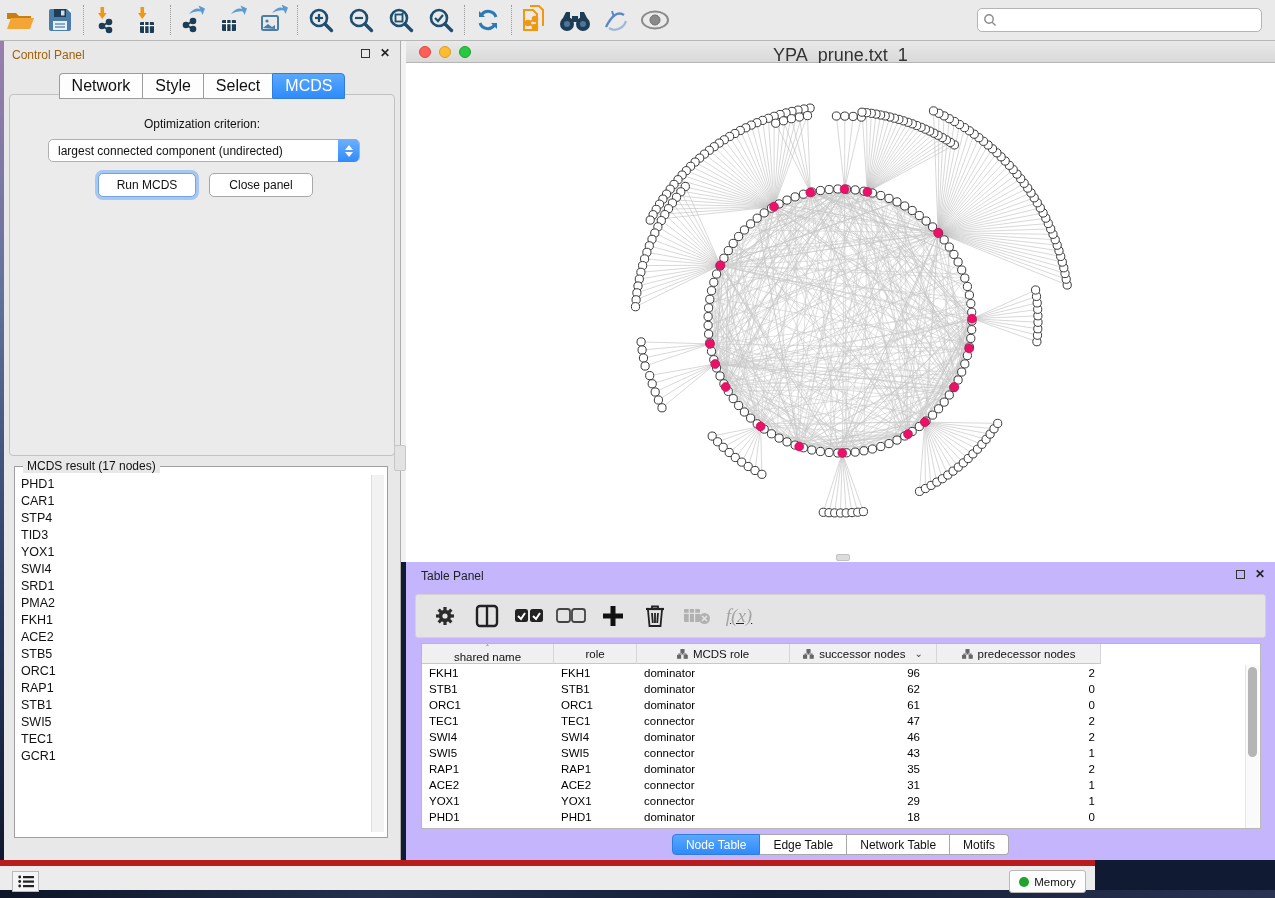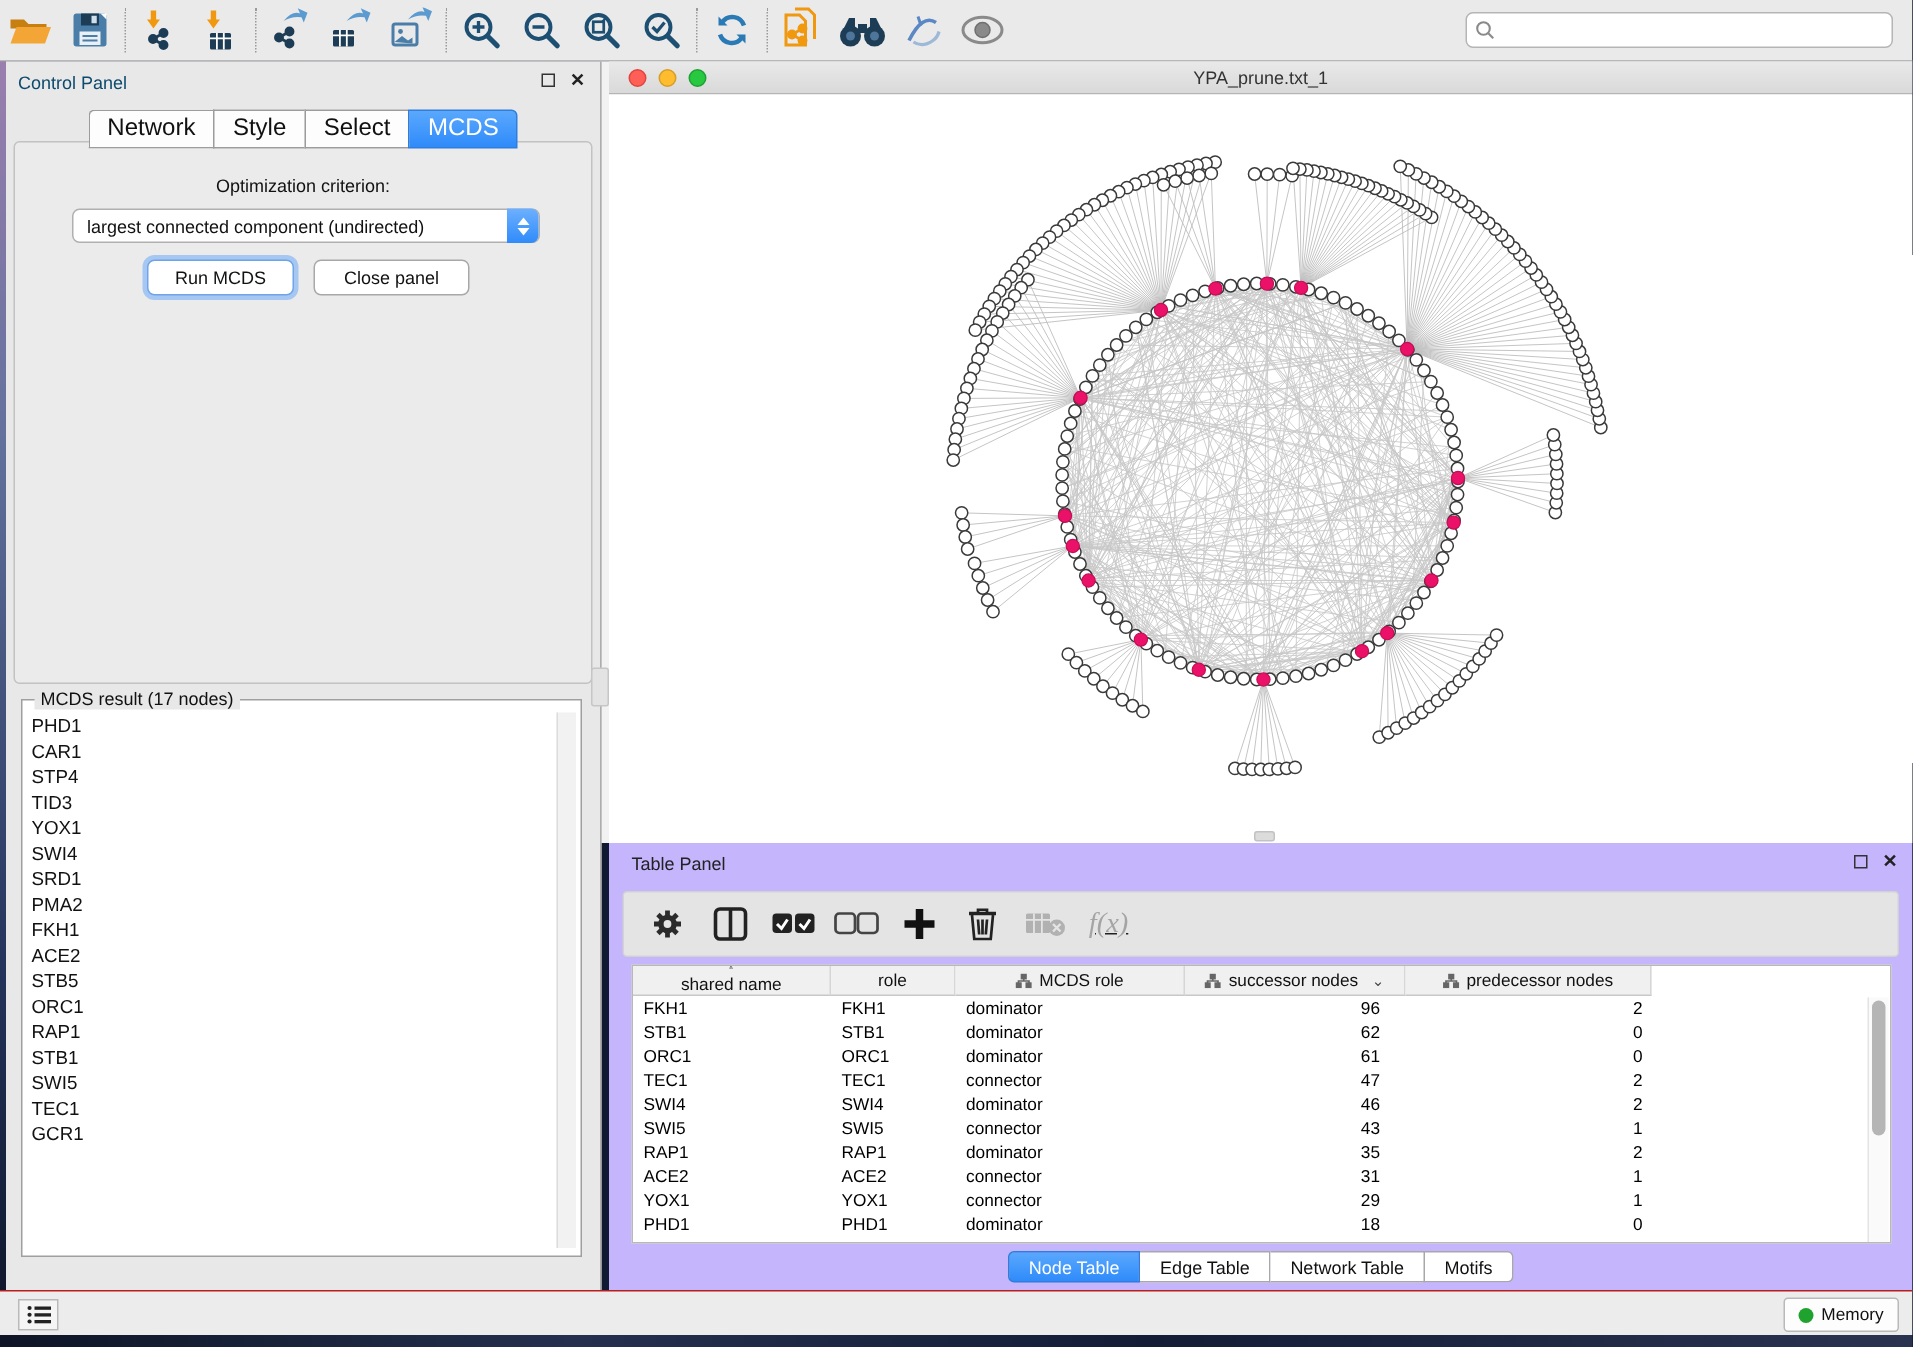--- a/index.html
+++ b/index.html
@@ -15,21 +15,21 @@
   #search-input { width:285px; height:24px; border:1px solid #b5b5b5; border-radius:5px; background:#fff; padding-left:24px; font-size:12px; outline:none; }
   #search-icon { position:absolute; left:6px; top:5px; }
 
   
   #wall-left { left:0; top:41px; width:4px; height:849px; background:linear-gradient(#9a7fae,#62719c 30%,#25355c 70%,#0e1428); }
   #wall-bottom { left:0; top:890px; width:1275px; height:8px; background:linear-gradient(90deg,#0d1526,#24304e 30%,#131d36 60%,#2a3350); }
 
   
   #control-panel { left:4px; top:41px; width:397px; height:821px; background:#e8e8e8; border-right:1px solid #adadad; }
   #cp-header { position:absolute; left:0; top:4px; width:100%; height:20px; }
-  #cp-title { position:absolute; left:8px; top:3px; font-size:12px; color:#0c4a6e; }
+  #cp-title { position:absolute; left:8px; top:3px; font-size:12px; color:#a16207; }
   .win-btns { position:absolute; right:10px; top:3px; display:flex; gap:10px; align-items:center; }
   .float-icon { width:9px; height:9px; border:1.5px solid #333; display:inline-block; }
   .close-icon { font-size:12px; font-weight:bold; color:#222; line-height:10px; }
 
   .cp-tabs { position:absolute; left:0; top:32px; width:100%; display:flex; justify-content:center; gap:0; z-index:2; }
   .cp-tab { font-size:16px; padding:3px 12px; background:#fdfdfd; border:1px solid #9c9c9c; border-right:none; color:#111; }
   .cp-tab:first-child { border-radius:4px 0 0 0; }
   .cp-tab:last-child { border-right:1px solid #9c9c9c; border-radius:0 4px 0 0; }
   .cp-tab.active { background:linear-gradient(#5aa8fd,#2f8bfa); color:#fff; border-color:#2f7ddd; }
 
@@ -53,21 +53,21 @@
   #v-splitter { left:401px; top:41px; width:5px; height:521px; background:#f2f2f2; }
   #v-grip { position:absolute; left:-7px; top:404px; width:12px; height:26px; background:#e3e3e3; border:1px solid #c6c6c6; border-radius:2px; }
 
   
   #net-window { left:406px; top:41px; width:869px; height:521px; background:#fff; }
   #net-titlebar { position:absolute; left:0; top:0; width:100%; height:22px; background:linear-gradient(#e9e9e9,#d9d9d9); border-bottom:1px solid #b5b5b5; }
   .tl { position:absolute; top:5px; width:12px; height:12px; border-radius:50%; }
   #tl-red { left:13px; background:#ff5f57; border:1px solid #e0443e; }
   #tl-yellow { left:33px; background:#febc2e; border:1px solid #d89e24; }
   #tl-green { left:53px; background:#28c840; border:1px solid #1ea133; }
-  #net-title { position:absolute; top:4px; width:100%; text-align:center; font-size:12px; color:#333; }
+  #net-title { position:absolute; top:4px; width:100%; text-align:center; font-size:18px; color:#333; }
   #net-canvas { position:absolute; left:0; top:22px; width:869px; height:499px; background:#fff; }
   #h-grip { position:absolute; left:430px; top:513px; width:14px; height:7px; background:#dcdcdc; border:1px solid #c2c2c2; border-radius:2px; }
 
   
   #table-panel { left:406px; top:562px; width:869px; height:298px; background:#c4b5fd; }
   #tp-title { position:absolute; left:15px; top:7px; font-size:12px; color:#222; }
   #tp-toolbar { position:absolute; left:9px; top:32px; width:851px; height:44px; background:#e4e4e4; border:1px solid #d2d2d2; border-radius:3px; display:flex; align-items:center; padding-left:10px; gap:4px; }
   .tpt-icon { width:38px; height:34px; display:flex; align-items:center; justify-content:center; }
   .fx-label { font-family:"Liberation Serif", serif; font-style:italic; font-size:19px; color:#9a9a9a; }
 
@@ -81,21 +81,21 @@
   #tbl-scroll { position:absolute; right:1px; top:21px; width:14px; height:163px; background:#fafafa; border-left:1px solid #e4e4e4; }
   #tbl-thumb { position:absolute; left:2px; top:2px; width:9px; height:90px; background:#b5b5b5; border-radius:5px; }
 
   #tp-tabs { position:absolute; left:0; top:272px; width:100%; display:flex; justify-content:center; }
   .tp-tab { font-size:12px; padding:3px 13px; background:#fff; border:1px solid #a8a8a8; border-left:none; color:#111; height:21px; }
   .tp-tab:first-child { border-left:1px solid #a8a8a8; border-radius:4px 0 0 4px; }
   .tp-tab:last-child { border-radius:0 4px 4px 0; }
   .tp-tab.active { background:linear-gradient(#5aa8fd,#2f8bfa); color:#fff; border-color:#2f7ddd; }
 
   
-  #status-bar { left:0; top:860px; width:1275px; height:30px; background:#ececec; border-top:1px solid #b91c1c; }
+  #status-bar { left:0; top:860px; width:1095px; height:30px; background:#ececec; border-top:6px solid #b91c1c; }
   #list-btn { position:absolute; left:12px; top:5px; width:27px; height:21px; background:#f5f5f5; border:1px solid #b9b9b9; display:flex; align-items:center; justify-content:center; }
   #memory-btn { position:absolute; right:9px; top:4px; width:77px; height:23px; background:#fdfdfd; border:1px solid #b9b9b9; border-radius:3px; display:flex; align-items:center; justify-content:center; gap:5px; font-size:11.5px; color:#111; }
   #memory-dot { width:10px; height:10px; border-radius:50%; background:#1fa32e; }
 </style>
 </head>
 <body>
 
 <div id="main-toolbar" class="abs">
     <div class="tb-icon">
       <svg width="30" height="26" viewBox="0 0 30 26">

